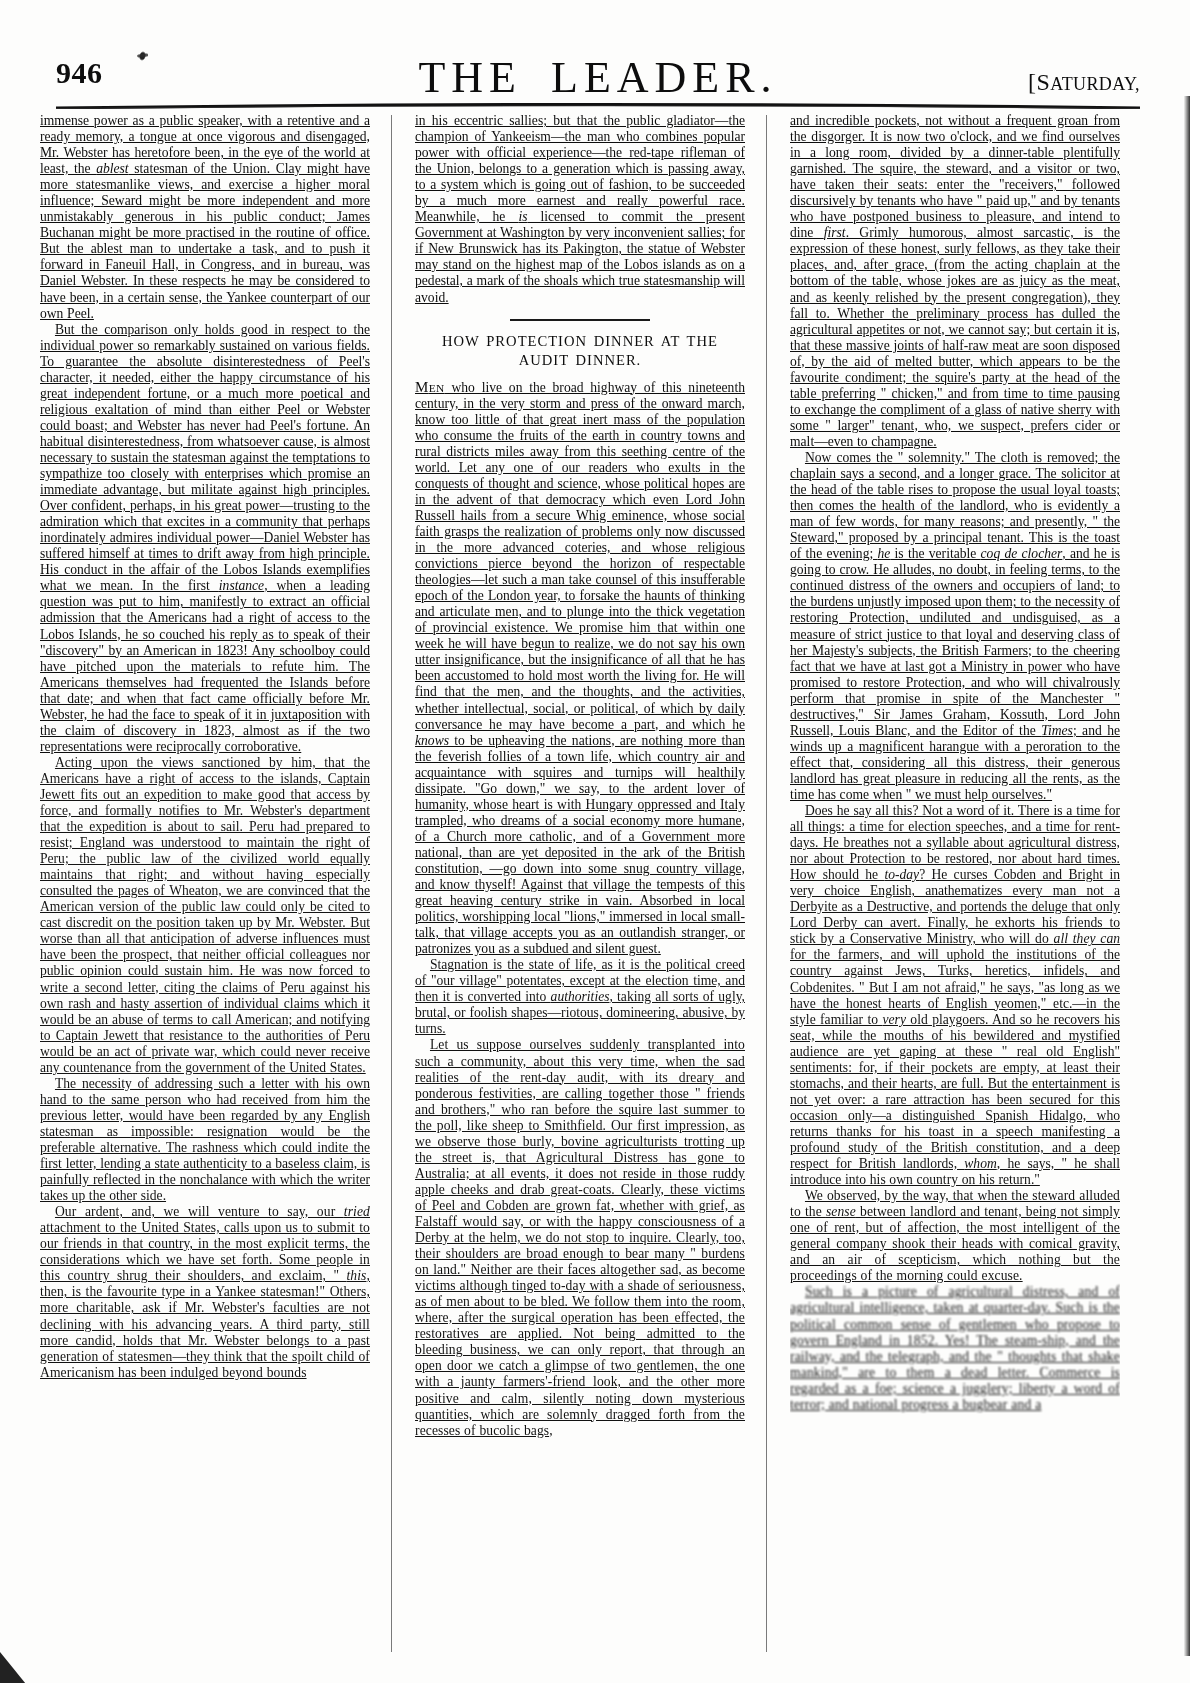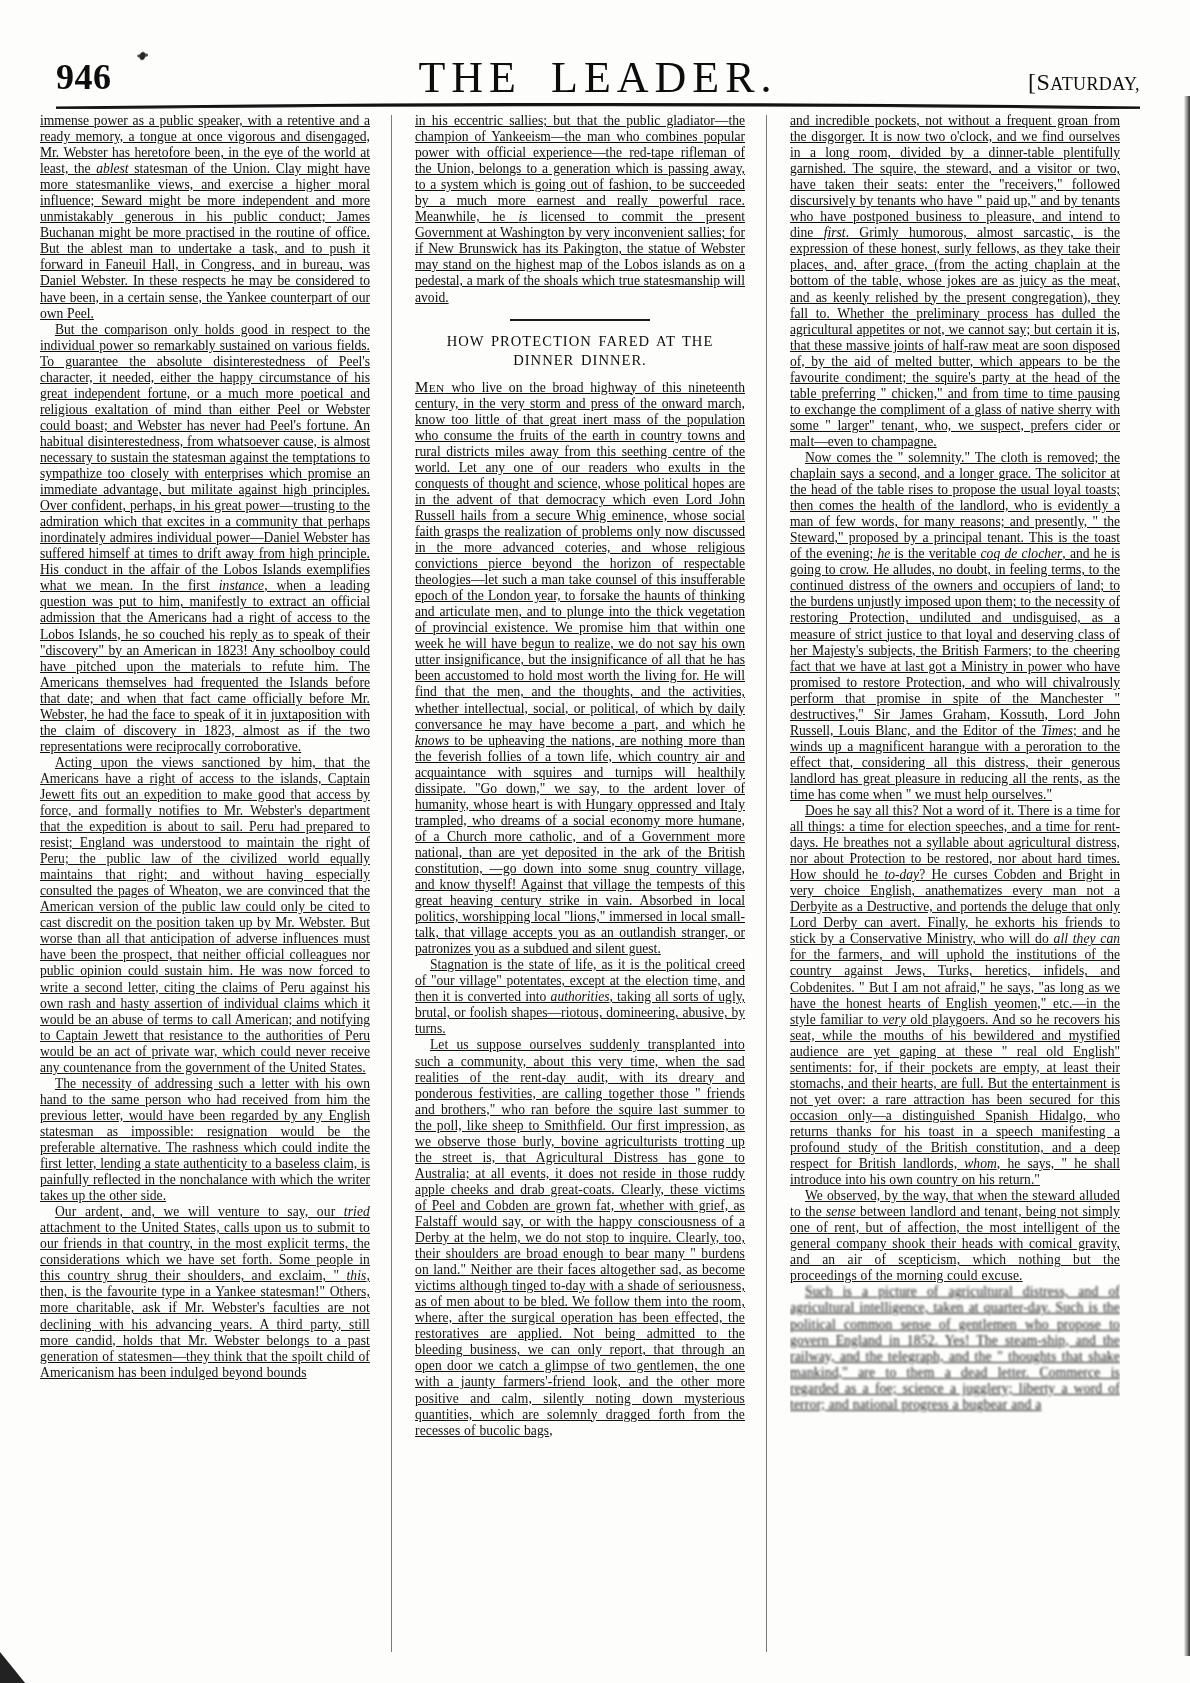--- a/index.html
+++ b/index.html
@@ -52,21 +52,21 @@
     position: absolute;
     left: 56px;
     top: 52px;
     width: 1084px;
     height: 44px;
   }
   .folio {
     position: absolute;
     left: 0;
     top: 4px;
-    font-size: 36px;
+    font-size: 30px;
     font-weight: 700;
     letter-spacing: .5px;
     font-family: "Liberation Serif", serif;
   }
   .mast-title {
     position: absolute;
     left: 0;
     right: 0;
     top: 0;
     text-align: center;
@@ -223,21 +223,21 @@
       <p class="bt noind">immense power as a public speaker, with a retentive and a ready memory, a tongue at once vigorous and disengaged, Mr. Webster has heretofore been, in the eye of the world at least, the <i>ablest</i> statesman of the Union.  Clay might have more statesmanlike views, and exercise a higher moral influence; Seward might be more independent and more unmistakably generous in his public conduct; James Buchanan might be more practised in the routine of office.  But the ablest man to undertake a task, and to push it forward in Faneuil Hall, in Congress, and in bureau, was Daniel Webster.  In these respects he may be considered to have been, in a certain sense, the Yankee counterpart of our own Peel.</p>
       <p class="bt">But the comparison only holds good in respect to the individual power so remarkably sustained on various fields.  To guarantee the absolute disinterestedness of Peel's character, it needed, either the happy circumstance of his great independent fortune, or a much more poetical and religious exaltation of mind than either Peel or Webster could boast; and Webster has never had Peel's fortune.  An habitual disinterestedness, from whatsoever cause, is almost necessary to sustain the statesman against the temptations to sympathize too closely with enterprises which promise an immediate advantage, but militate against high principles.  Over confident, perhaps, in his great power—trusting to the admiration which that excites in a community that perhaps inordinately admires individual power—Daniel Webster has suffered himself at times to drift away from high principle.  His conduct in the affair of the Lobos Islands exemplifies what we mean.  In the first <i>instance</i>, when a leading question was put to him, manifestly to extract an official admission that the Americans had a right of access to the Lobos Islands, he so couched his reply as to speak of their "discovery" by an American in 1823!  Any schoolboy could have pitched upon the materials to refute him.  The Americans themselves had frequented the Islands before that date; and when that fact came officially before Mr. Webster, he had the face to speak of it in juxtaposition with the claim of discovery in 1823, almost as if the two representations were reciprocally corroborative.</p>
       <p class="bt deg1">Acting upon the views sanctioned by him, that the Americans have a right of access to the islands, Captain Jewett fits out an expedition to make good that access by force, and formally notifies to Mr. Webster's department that the expedition is about to sail.  Peru had prepared to resist; England was understood to maintain the right of Peru; the public law of the civilized world equally maintains that right; and without having especially consulted the pages of Wheaton, we are convinced that the American version of the public law could only be cited to cast discredit on the position taken up by Mr. Webster.  But worse than all that anticipation of adverse influences must have been the prospect, that neither official colleagues nor public opinion could sustain him.  He was now forced to write a second letter, citing the claims of Peru against his own rash and hasty assertion of individual claims which it would be an abuse of terms to call American; and notifying to Captain Jewett that resistance to the authorities of Peru would be an act of private war, which could never receive any countenance from the government of the United States.</p>
       <p class="bt deg2">The necessity of addressing such a letter with his own hand to the same person who had received from him the previous letter, would have been regarded by any English statesman as impossible: resignation would be the preferable alternative.  The rashness which could indite the first letter, lending a state authenticity to a baseless claim, is painfully reflected in the nonchalance with which the writer takes up the other side.</p>
       <p class="bt deg3">Our ardent, and, we will venture to say, our <i>tried</i> attachment to the United States, calls upon us to submit to our friends in that country, in the most explicit terms, the considerations which we have set forth.  Some people in this country shrug their shoulders, and exclaim, " <i>this</i>, then, is the favourite type in a Yankee statesman!"  Others, more charitable, ask if Mr. Webster's faculties are not declining with his advancing years.  A third party, still more candid, holds that Mr. Webster belongs to a past generation of statesmen—they think that the spoilt child of Americanism has been indulged beyond bounds</p>
     </div>
 
     <div class="col col-2">
       <p class="bt noind">in his eccentric sallies; but that the public gladiator—the champion of Yankeeism—the man who combines popular power with official experience—the red-tape rifleman of the Union, belongs to a generation which is passing away, to a system which is going out of fashion, to be succeeded by a much more earnest and really powerful race.  Meanwhile, he <i>is</i> licensed to commit the present Government at Washington by very inconvenient sallies; for if New Brunswick has its Pakington, the statue of Webster may stand on the highest map of the Lobos islands as on a pedestal, a mark of the shoals which true statesmanship will avoid.</p>
       <div class="art-rule"></div>
-      <h2 class="art-head">HOW PROTECTION FARED AT THE DINNER DINNER.</h2>
+      <h2 class="art-head">HOW PROTECTION DINNER AT THE AUDIT DINNER.</h2>
       <p class="bt noind"><span class="sc-open"><span class="drop-first">M</span>EN</span> who live on the broad highway of this nineteenth century, in the very storm and press of the onward march, know too little of that great inert mass of the population who consume the fruits of the earth in country towns and rural districts miles away from this seething centre of the world.  Let any one of our readers who exults in the conquests of thought and science, whose political hopes are in the advent of that democracy which even Lord John Russell hails from a secure Whig eminence, whose social faith grasps the realization of problems only now discussed in the more advanced coteries, and whose religious convictions pierce beyond the horizon of respectable theologies—let such a man take counsel of this insufferable epoch of the London year, to forsake the haunts of thinking and articulate men, and to plunge into the thick vegetation of provincial existence.  We promise him that within one week he will have begun to realize, we do not say his own utter insignificance, but the insignificance of all that he has been accustomed to hold most worth the living for.  He will find that the men, and the thoughts, and the activities, whether intellectual, social, or political, of which by daily conversance he may have become a part, and which he <i>knows</i> to be upheaving the nations, are nothing more than the feverish follies of a town life, which country air and acquaintance with squires and turnips will healthily dissipate.  "Go down," we say, to the ardent lover of humanity, whose heart is with Hungary oppressed and Italy trampled, who dreams of a social economy more humane, of a Church more catholic, and of a Government more national, than are yet deposited in the ark of the British constitution, —go down into some snug country village, and know thyself!  Against that village the tempests of this great heaving century strike in vain.  Absorbed in local politics, worshipping local "lions," immersed in local small-talk, that village accepts you as an outlandish stranger, or patronizes you as a subdued and silent guest.</p>
       <p class="bt deg1">Stagnation is the state of life, as it is the political creed of "our village" potentates, except at the election time, and then it is converted into <i>authorities</i>, taking all sorts of ugly, brutal, or foolish shapes—riotous, domineering, abusive, by turns.</p>
       <p class="bt deg3">Let us suppose ourselves suddenly transplanted into such a community, about this very time, when the sad realities of the rent-day audit, with its dreary and ponderous festivities, are calling together those " friends and brothers," who ran before the squire last summer to the poll, like sheep to Smithfield.  Our first impression, as we observe those burly, bovine agriculturists trotting up the street is, that Agricultural Distress has gone to Australia; at all events, it does not reside in those ruddy apple cheeks and drab great-coats.  Clearly, these victims of Peel and Cobden are grown fat, whether with grief, as Falstaff would say, or with the happy consciousness of a Derby at the helm, we do not stop to inquire.  Clearly, too, their shoulders are broad enough to bear many " burdens on land."  Neither are their faces altogether sad, as become victims although tinged to-day with a shade of seriousness, as of men about to be bled.  We follow them into the room, where, after the surgical operation has been effected, the restoratives are applied.  Not being admitted to the bleeding business, we can only report, that through an open door we catch a glimpse of two gentlemen, the one with a jaunty farmers'-friend look, and the other more positive and calm, silently noting down mysterious quantities, which are solemnly dragged forth from the recesses of bucolic bags,</p>
     </div>
 
     <div class="col col-3">
       <p class="bt noind">and incredible pockets, not without a frequent groan from the disgorger.  It is now two o'clock, and we find ourselves in a long room, divided by a dinner-table plentifully garnished.  The squire, the steward, and a visitor or two, have taken their seats: enter the "receivers," followed discursively by tenants who have " paid up," and by tenants who have postponed business to pleasure, and intend to dine <i>first</i>.  Grimly humorous, almost sarcastic, is the expression of these honest, surly fellows, as they take their places, and, after grace, (from the acting chaplain at the bottom of the table, whose jokes are as juicy as the meat, and as keenly relished by the present congregation), they fall to.  Whether the preliminary process has dulled the agricultural appetites or not, we cannot say; but certain it is, that these massive joints of half-raw meat are soon disposed of, by the aid of melted butter, which appears to be the favourite condiment; the squire's party at the head of the table preferring " chicken," and from time to time pausing to exchange the compliment of a glass of native sherry with some " larger" tenant, who, we suspect, prefers cider or malt—even to champagne.</p>
       <p class="bt">Now comes the " solemnity."  The cloth is removed; the chaplain says a second, and a longer grace.  The solicitor at the head of the table rises to propose the usual loyal toasts; then comes the health of the landlord, who is evidently a man of few words, for many reasons; and presently, " the Steward," proposed by a principal tenant.  This is the toast of the evening; <i>he</i> is the veritable <i>coq de clocher</i>, and he is going to crow.  He alludes, no doubt, in feeling terms, to the continued distress of the owners and occupiers of land; to the burdens unjustly imposed upon them; to the necessity of restoring Protection, undiluted and undisguised, as a measure of strict justice to that loyal and deserving class of her Majesty's subjects, the British Farmers; to the cheering fact that we have at last got a Ministry in power who have promised to restore Protection, and who will chivalrously perform that promise in spite of the Manchester " destructives," Sir James Graham, Kossuth, Lord John Russell, Louis Blanc, and the Editor of the <i>Times</i>; and he winds up a magnificent harangue with a peroration to the effect that, considering all this distress, their generous landlord has great pleasure in reducing all the rents, as the time has come when " we must help ourselves."</p>
       <p class="bt deg2">Does he say all this? Not a word of it.  There is a time for all things: a time for election speeches, and a time for rent-days.  He breathes not a syllable about agricultural distress, nor about Protection to be restored, nor about hard times.  How should he <i>to-day</i>?  He curses Cobden and Bright in very choice English, anathematizes every man not a Derbyite as a Destructive, and portends the deluge that only Lord Derby can avert.  Finally, he exhorts his friends to stick by a Conservative Ministry, who will do <i>all they can</i> for the farmers, and will uphold the institutions of the country against Jews, Turks, heretics, infidels, and Cobdenites.  " But I am not afraid," he says, "as long as we have the honest hearts of English yeomen," etc.—in the style familiar to <i>very</i> old playgoers.  And so he recovers his seat, while the mouths of his bewildered and mystified audience are yet gaping at these " real old English" sentiments: for, if their pockets are empty, at least their stomachs, and their hearts, are full.  But the entertainment is not yet over: a rare attraction has been secured for this occasion only—a distinguished Spanish Hidalgo, who returns thanks for his toast in a speech manifesting a profound study of the British constitution, and a deep respect for British landlords, <i>whom</i>, he says, " he shall introduce into his own country on his return."</p>
       <p class="bt deg3">We observed, by the way, that when the steward alluded to the <i>sense</i> between landlord and tenant, being not simply one of rent, but of affection, the most intelligent of the general company shook their heads with comical gravity, and an air of scepticism, which nothing but the proceedings of the morning could excuse.</p>

